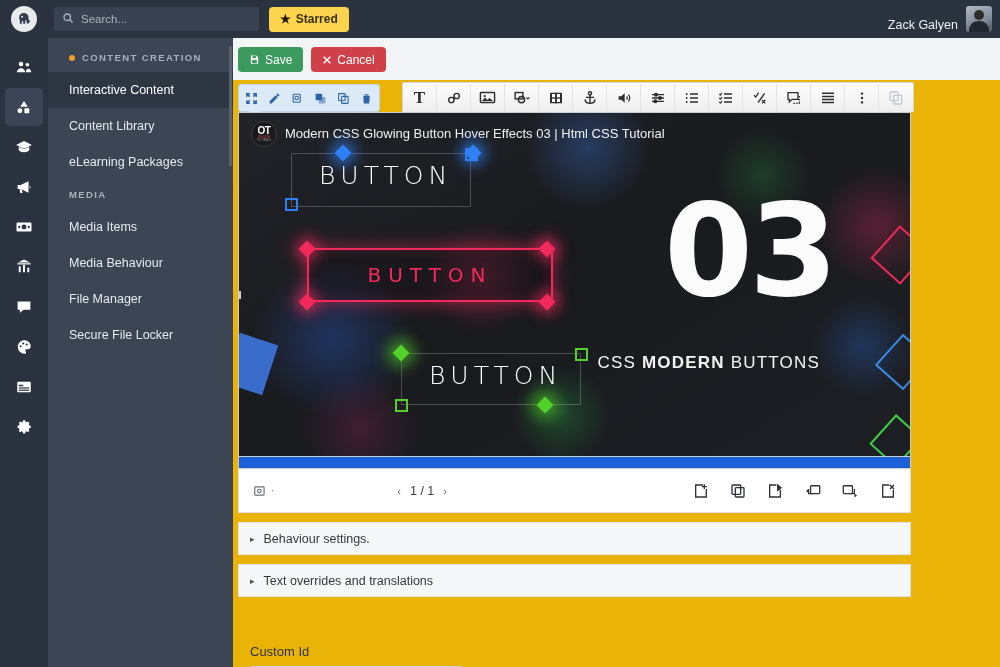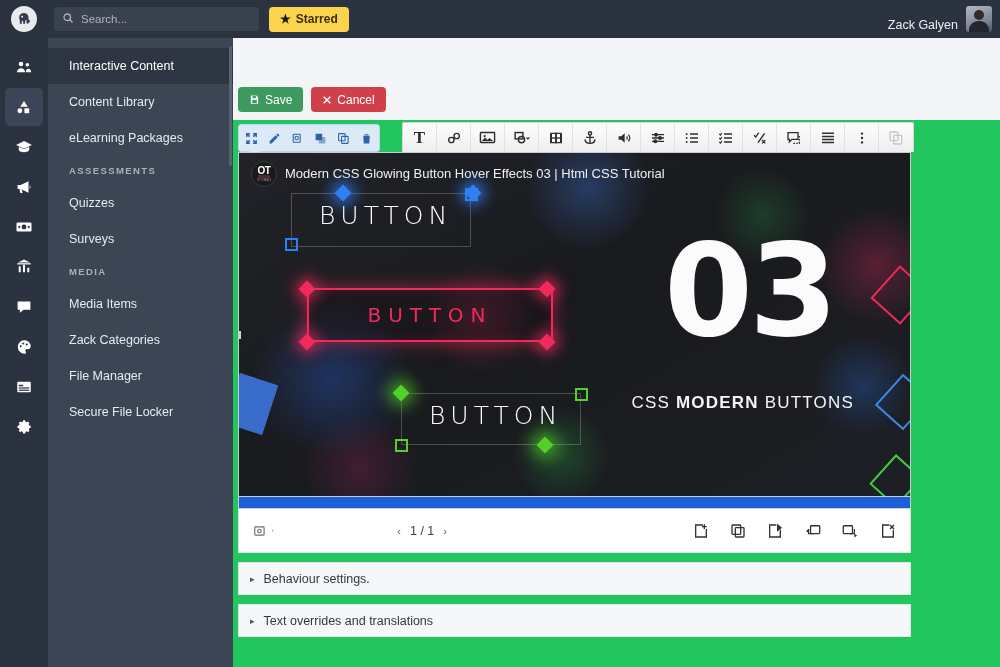--- a/index.html
+++ b/index.html
@@ -78,21 +78,21 @@
   .side-item {
     font-size: 12.5px; color: #e7eaef; padding: 11px 0 11px 21px; cursor: pointer;
   }
   .side-item.active { background: #2e3543; color: #ffffff; }
   .sidebar-scroll {
     position: absolute; right: 1px; top: 8px; width: 3px; height: 120px;
     background: #5b6472; border-radius: 2px;
   }
 
   
-  .main { flex: 1 1 auto; background: #22c55e; overflow: hidden; position: relative; margin-top: 40px; }
+  .main { flex: 1 1 auto; background: #eab308; overflow: hidden; position: relative; }
   .action-bar { padding: 9px 0 8px 0; display: flex; gap: 8px; padding-left: 5px; background:#f3f4f6;}
   .btn {
     height: 25px; border-radius: 4px; display: inline-flex; align-items: center;
     gap: 5px; padding: 0 11px; font-size: 12px; color: #fff; cursor: pointer; border: none;
   }
   .btn-save { background: #3c9a5f; }
   .btn-cancel { background: #cf4049; }
   .btn svg { display:block; }
 
   .editor-pane { padding: 0 0 0 5px; }
@@ -155,21 +155,21 @@
   .vid-logo .tu { font-size: 2.6px; color: #9a9a9c; line-height: 3px; }
   .vid-title {
     position: absolute; left: 46px; top: 13px; color: #f0f1f2; font-size: 13px;
   }
   .big-num {
     position: absolute; right: 76px; top: 88px; font-size: 128px; line-height: .78;
     font-weight: 800; color: #fbfbfc; letter-spacing: -4px;
     font-family: "DejaVu Sans", sans-serif;
   }
   .sub-num {
-    position: absolute; right: 56px; top: 240px; font-size: 17px; color: #f4f4f5;
+    position: absolute; right: 90px; top: 240px; font-size: 17px; color: #f4f4f5;
     letter-spacing: 1.2px;
   }
   .sub-num b { font-weight: 700; }
   .ns { position: absolute; border: 2px solid; transform: rotate(42deg); }
 
   
   .cbtn-label {
     position: absolute; color: #ffffff; letter-spacing: 5px; font-weight: 300;
     font-family: "DejaVu Sans", sans-serif;
   }
@@ -315,50 +315,43 @@
       </div>
       <div class="rail-item">
         <svg width="18" height="18" viewBox="0 0 24 24" fill="#fff">
             <path d="M12 8.2a3.8 3.8 0 100 7.6 3.8 3.8 0 000-7.6zm9 2.2l-2-.4a7.4 7.4 0 00-.8-1.9l1.1-1.6-1.9-1.9-1.6 1.1c-.6-.4-1.2-.6-1.9-.8l-.4-2h-2.7l-.4 2c-.7.2-1.3.4-1.9.8L6.9 4.6 5 6.5l1.1 1.6c-.4.6-.6 1.2-.8 1.9l-2 .4v2.7l2 .4c.2.7.4 1.3.8 1.9L5 17l1.9 1.9 1.6-1.1c.6.4 1.2.6 1.9.8l.4 2h2.7l.4-2c.7-.2 1.3-.4 1.9-.8l1.6 1.1 1.9-1.9-1.1-1.6c.4-.6.6-1.2.8-1.9l2-.4z"></path>
           </svg>
       </div>
     </div>
 
     <div class="sidebar">
       <div>
+        <div class="side-section first">
+          <span class="orange-dot"></span>
+          <span>CONTENT CREATION</span>
+        </div>
         <div class="side-item active">
           <span>Interactive Content</span>
         </div>
         <div class="side-item">
           <span>Content Library</span>
         </div>
         <div class="side-item">
           <span>eLearning Packages</span>
-        </div>
-      </div>
-      <div>
-        <div class="side-section">
-          <span>ASSESSMENTS</span>
-        </div>
-        <div class="side-item">
-          <span>Quizzes</span>
-        </div>
-        <div class="side-item">
-          <span>Surveys</span>
         </div>
       </div>
       <div>
         <div class="side-section">
           <span>MEDIA</span>
         </div>
         <div class="side-item">
           <span>Media Items</span>
         </div>
         <div class="side-item">
-          <span>Zack Categories</span>
+          <span>Media Behaviour</span>
         </div>
         <div class="side-item">
           <span>File Manager</span>
         </div>
         <div class="side-item">
           <span>Secure File Locker</span>
         </div>
       </div>
       <div class="sidebar-scroll"></div>
     </div>

